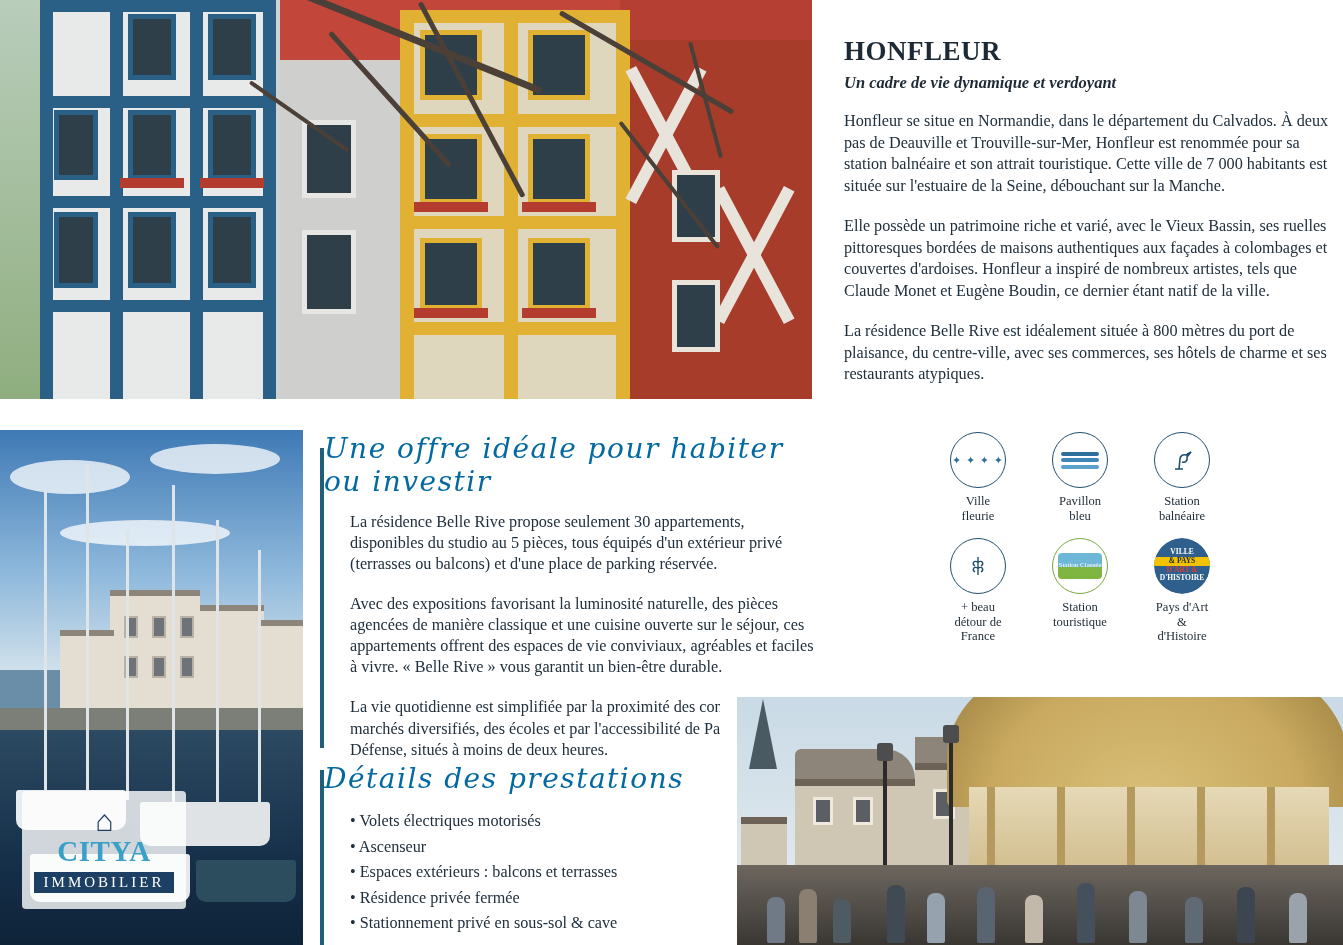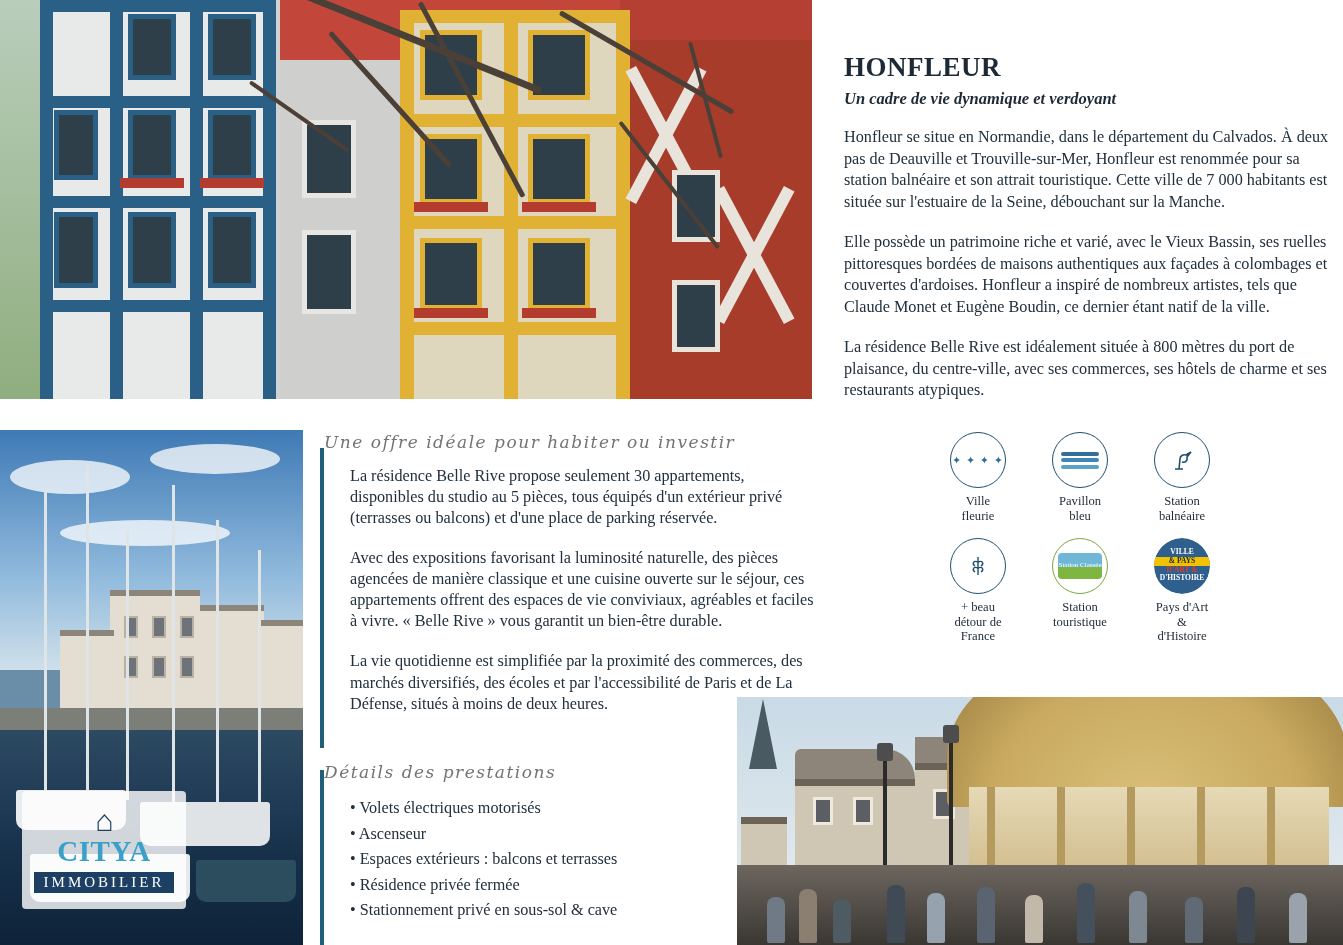--- a/index.html
+++ b/index.html
@@ -93,21 +93,21 @@
     border-radius: 2px;
   }
   .ground-left {
     position: absolute; left: 0; bottom: 0; width: 48px; height: 399px;
     background: linear-gradient(#b9cdbb, #8fae7f);
   }
 
   
   .panel-right {
     position: absolute;
-    left: 812px; top: 16px;
+    left: 812px; top: 0;
     width: 531px; height: 688px;
     background: #ffffff;
     padding: 36px 8px 0 32px;
   }
   .panel-right h1 {
     margin: 0 0 6px 0;
     font-family: "Liberation Serif", serif;
     font-size: 27px;
     font-weight: bold;
     color: #1d2a36;
@@ -176,22 +176,22 @@
 
   
   .offer {
     position: absolute;
     left: 320px; top: 432px;
     width: 500px;
   }
   .script-title {
     font-family: "DejaVu Serif", serif;
     font-style: italic;
-    font-size: 17px;
-    color: #737373;
+    font-size: 28px;
+    color: #0369a1;
     letter-spacing: 1.5px;
     margin: 0 0 14px 4px;
   }
   .vline {
     position: absolute;
     left: 320px;
     width: 4px;
     background: #1f5f7a;
   }
   .offer p {

